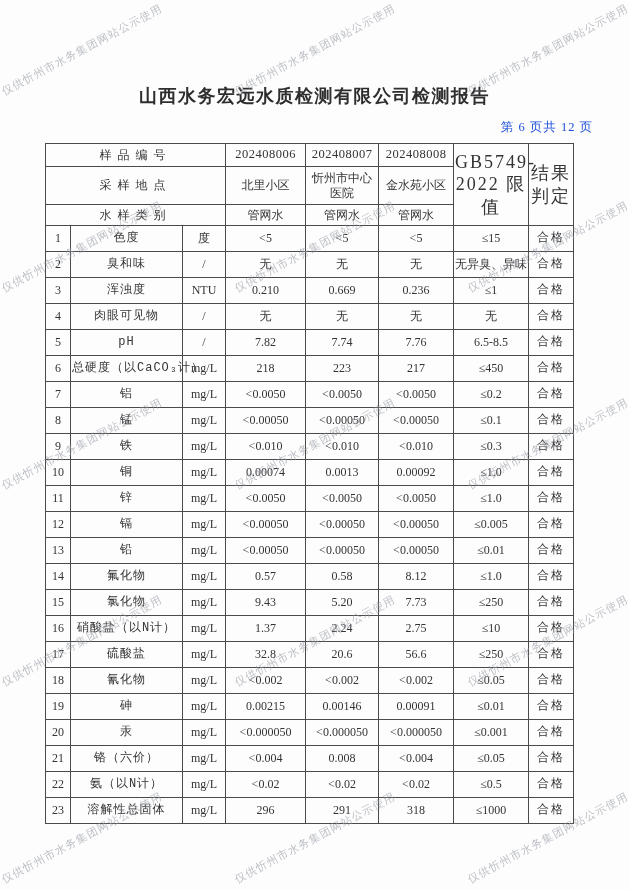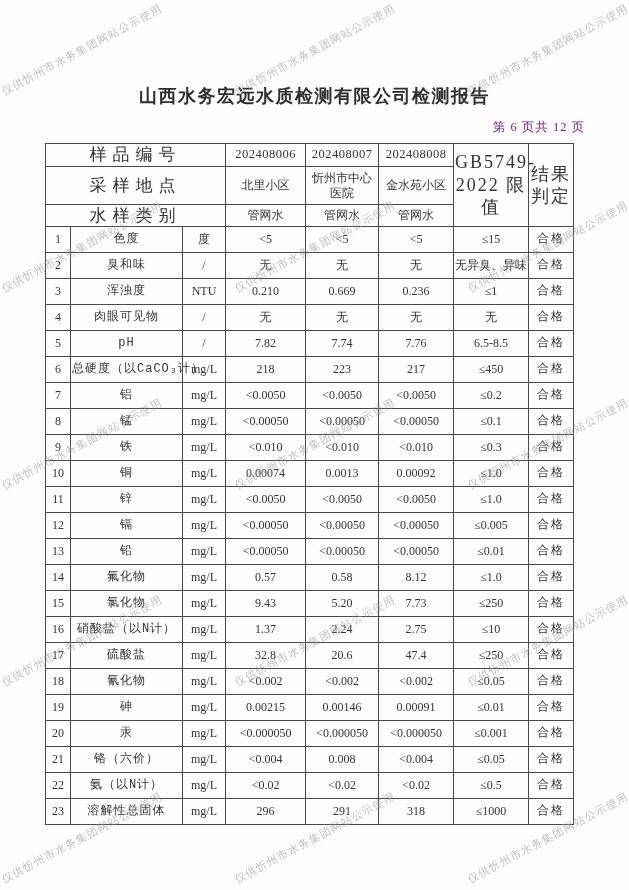--- a/index.html
+++ b/index.html
@@ -28,22 +28,22 @@
     font-size:18px;font-weight:700;
     letter-spacing:1.5px;
     color:#2e2e2e;
     margin:0;
   }
   .meta-report{
     position:absolute;top:119px;left:55px;
     font-size:12.5px;color:#3a3a3a;letter-spacing:0.5px;
   }
   .meta-page{
-    position:absolute;top:119px;right:44px;
-    font-size:12.5px;color:#701a75;letter-spacing:1px;
+    position:absolute;top:119px;right:36px;
+    font-size:12.5px;color:#1d4ed8;letter-spacing:1px;
   }
   
   table.report{
     position:absolute;left:45px;top:143px;
     width:528px;
     border-collapse:collapse;
     table-layout:fixed;
     font-size:12px;
     color:#343434;
   }
@@ -52,21 +52,21 @@
     text-align:center;
     vertical-align:middle;
     padding:0 1px;
     overflow:visible;
     line-height:1.25;
   }
   thead tr.r-a td{height:22px;}
   thead tr.r-b td{height:37px;}
   thead tr.r-c td{height:20px;}
   tbody tr td{height:25px;}
-  td.lbl{letter-spacing:6px;font-size:17px;}
+  td.lbl{letter-spacing:6px;font-size:12px;}
   td.num{font-size:12.5px;letter-spacing:0.5px;}
   td.span2{white-space:pre-line;line-height:28px;font-size:18px;letter-spacing:2px;}
   td.c-name{
     text-align:left;padding-left:8px;
     letter-spacing:1px;white-space:nowrap;font-family:Liberation Mono, monospace;
   }
   td.c-no{font-size:12px;}
   td.c-result{letter-spacing:2px;font-family:Liberation Mono, monospace;}
   td.c-limit{letter-spacing:0;}
 </style>
@@ -293,21 +293,21 @@
           <td class="c-val">2.75</td>
           <td class="c-limit">≤10</td>
           <td class="c-result">合格</td>
         </tr>
         <tr>
           <td class="c-no">17</td>
           <td class="c-name">硫酸盐</td>
           <td class="c-unit">mg/L</td>
           <td class="c-val">32.8</td>
           <td class="c-val">20.6</td>
-          <td class="c-val">47.4</td>
+          <td class="c-val">56.6</td>
           <td class="c-limit">≤250</td>
           <td class="c-result">合格</td>
         </tr>
         <tr>
           <td class="c-no">18</td>
           <td class="c-name">氰化物</td>
           <td class="c-unit">mg/L</td>
           <td class="c-val">&lt;0.002</td>
           <td class="c-val">&lt;0.002</td>
           <td class="c-val">&lt;0.002</td>

